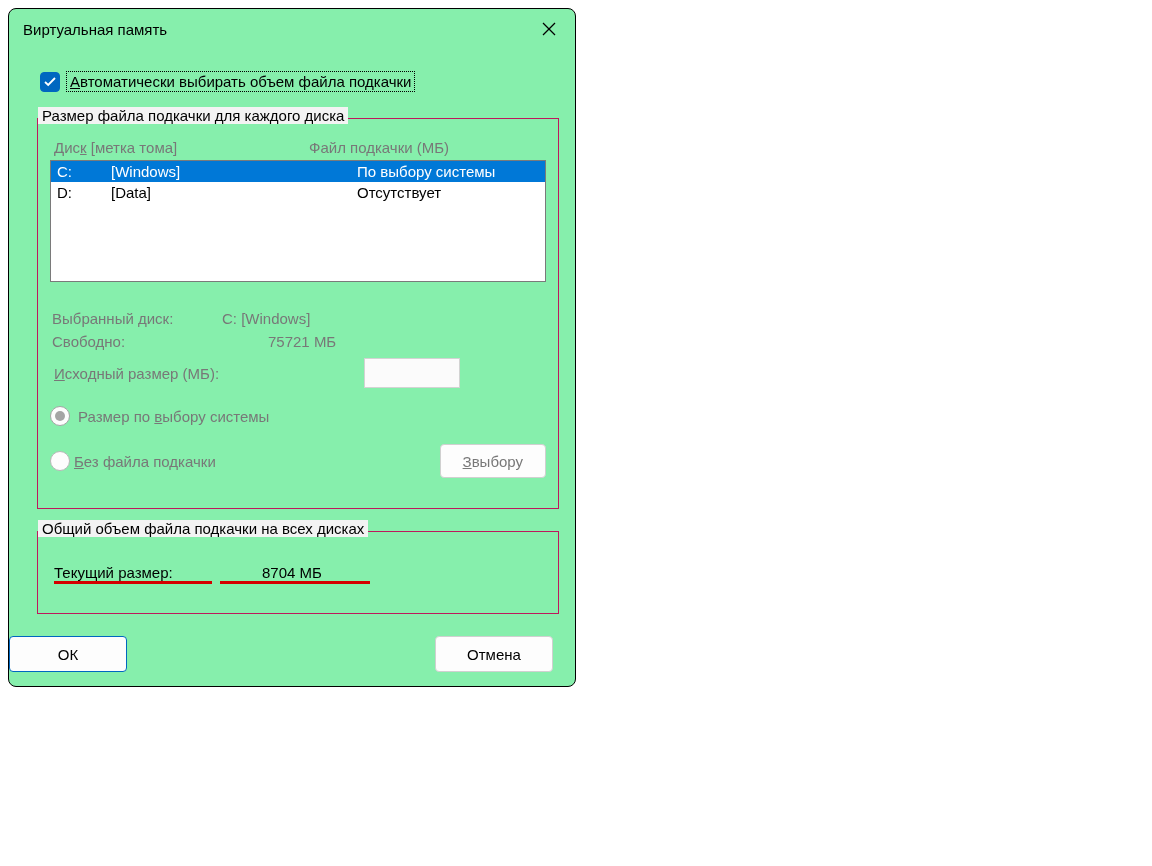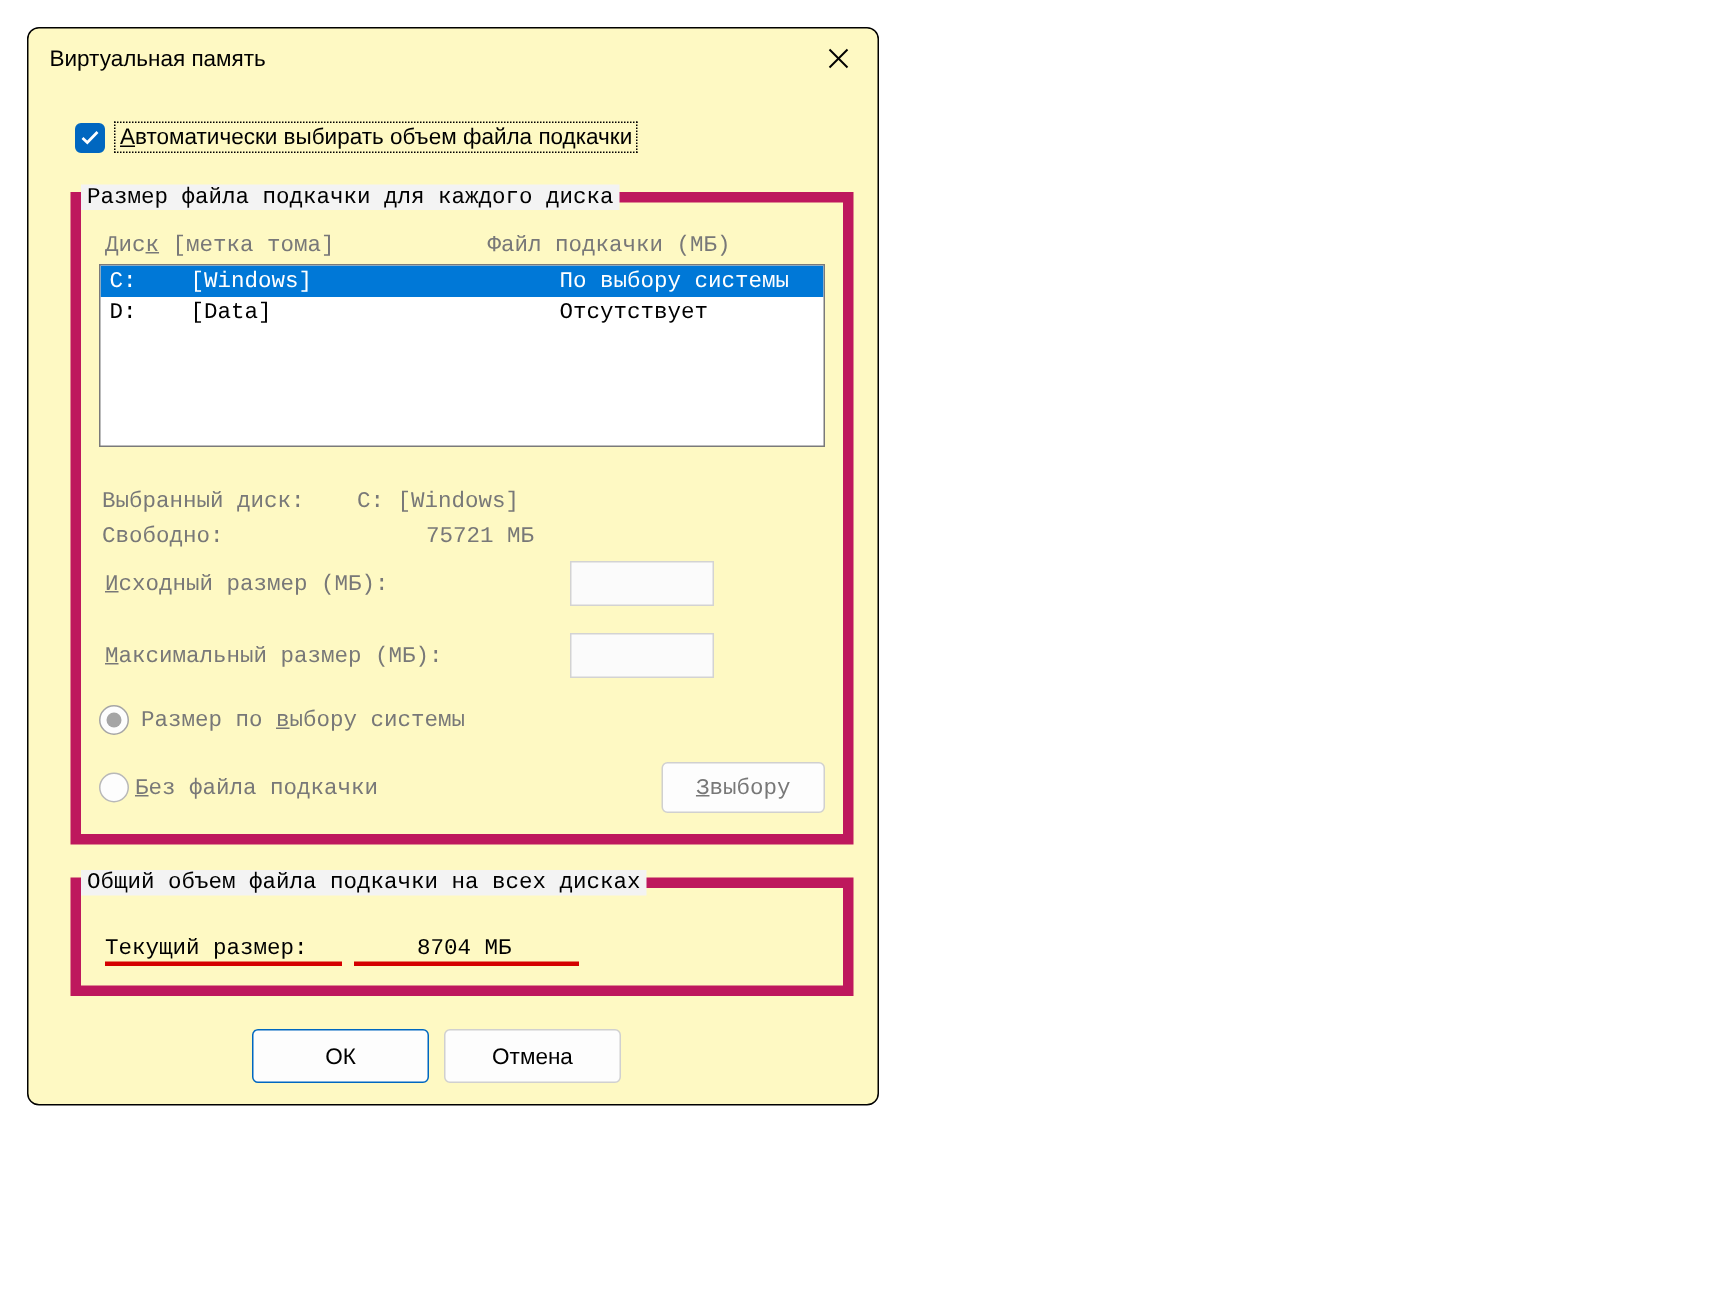--- a/index.html
+++ b/index.html
@@ -6,23 +6,23 @@
     body {
       font-family: "Segoe UI", Tahoma, sans-serif;
       background: #fff;
       font-size: 15px;
       color: #000;
     }
     .dialog {
       width: 568px;
       border: 1px solid #000;
       border-radius: 8px;
-      background: #fef9c3;
+      background: #86efac;
       position: relative;
-      margin: 18px;
+      margin: 8px;
       padding-bottom: 14px;
     }
     .titlebar {
       display: flex;
       align-items: center;
       justify-content: space-between;
       padding: 8px 14px 8px 14px;
       font-size: 15px;
     }
     .close-btn {
@@ -55,24 +55,23 @@
     .checkbox svg { width: 12px; height: 10px; }
     .checkbox-label {
       border: 1px dotted #000;
       padding: 1px 3px;
       font-size: 15px;
     }
     .checkbox-label .ul { text-decoration: underline; }
 
     .groupbox {
       position: relative;
-      border: 7px solid #be185d;
+      border: 1px solid #be185d;
       margin-top: 14px;
-      padding: 18px 12px 14px 12px;
-      font-family: Liberation Mono, monospace;
+      padding: 18px 12px 30px 12px;
     }
     .groupbox-title {
       position: absolute;
       top: -12px;
       left: 0px;
       background: #f3f3f3;
       padding: 0 4px;
       font-size: 15px;
     }
     .disk-headers {
@@ -186,21 +185,21 @@
     .total-row .tl { width: 208px; }
     .annot-line {
       height: 3px;
       background: #d40000;
       position: absolute;
       bottom: -3px;
     }
 
     .footer {
       display: flex;
-      justify-content: center;
+      justify-content: space-between;
       gap: 10px;
       padding: 22px 22px 0 0;
     }
     .footer .btn {
       color: #000;
       width: 118px;
       height: 36px;
       padding: 0;
     }
     .footer .btn.primary {
@@ -264,24 +263,20 @@
           <span class="val">75721 МБ</span>
         </div>
       </div>
 
 
       <div class="sub-inputs">
         <div class="sub-input-row">
           <span class="slabel"><span class="ul">И</span><span>сходный размер (МБ):</span></span>
           <div class="num-input"></div>
         </div>
-        <div class="sub-input-row">
-          <span class="slabel"><span class="ul">М</span><span>аксимальный размер (МБ):</span></span>
-          <div class="num-input"></div>
-        </div>
       </div>
 
       <div class="radio-row">
         <div class="radio sel"></div>
         <span class="radio-label"><span>Размер по </span><span class="ul">в</span><span>ыбору системы</span></span>
       </div>
 
       <div class="radio-set-row">
         <div class="radio"></div>
         <span class="radio-label" style="color:#787878;"><span class="ul">Б</span><span>ез файла подкачки</span></span>

